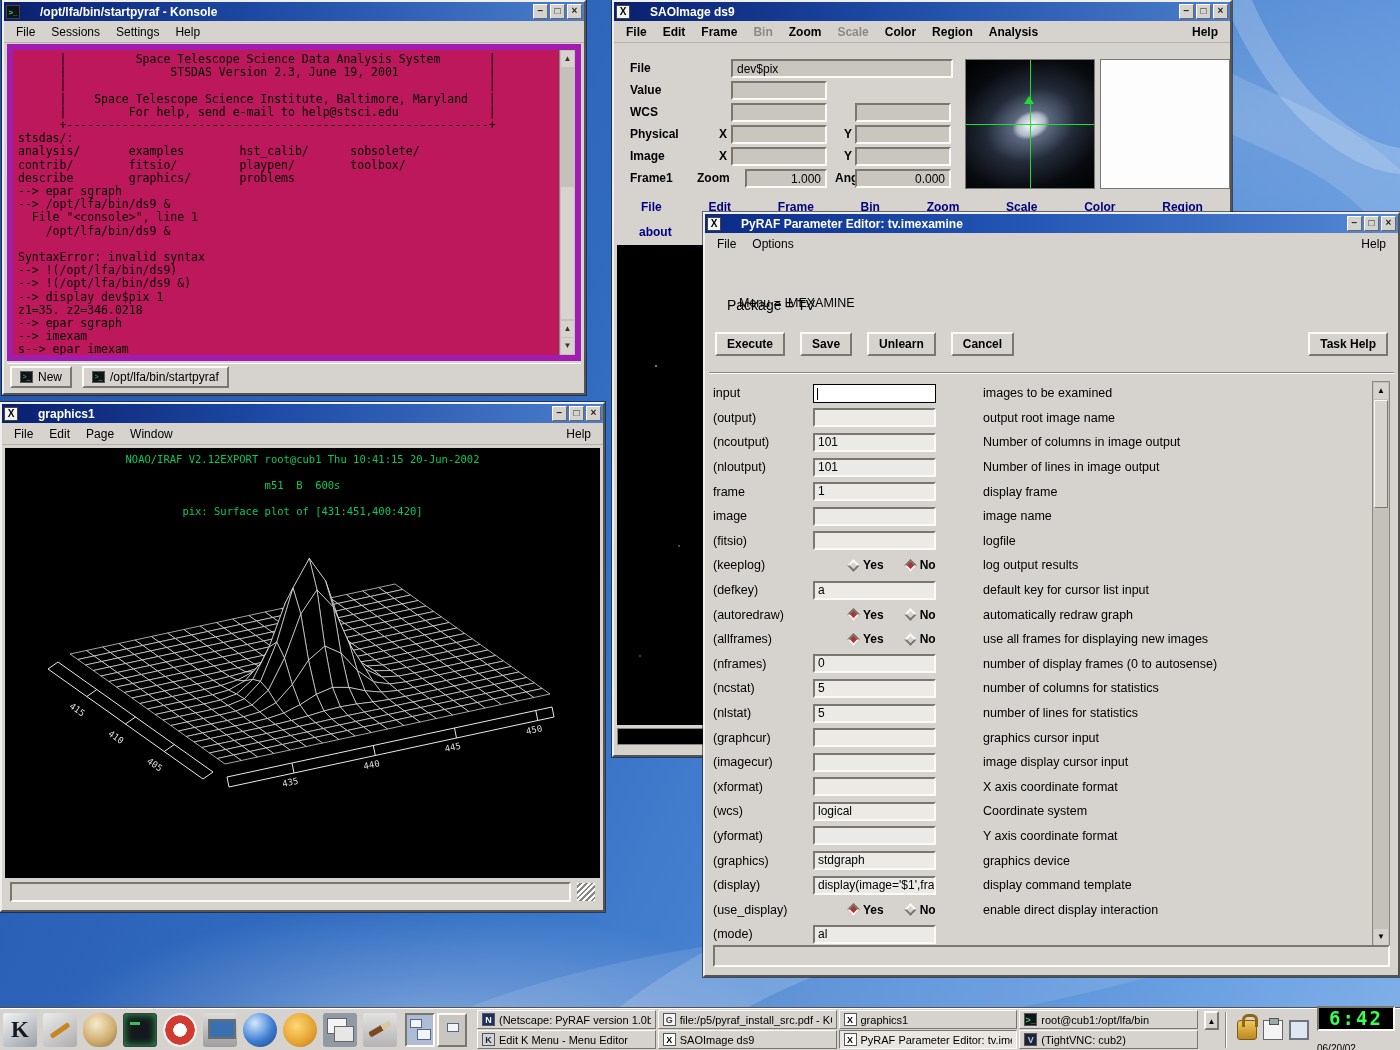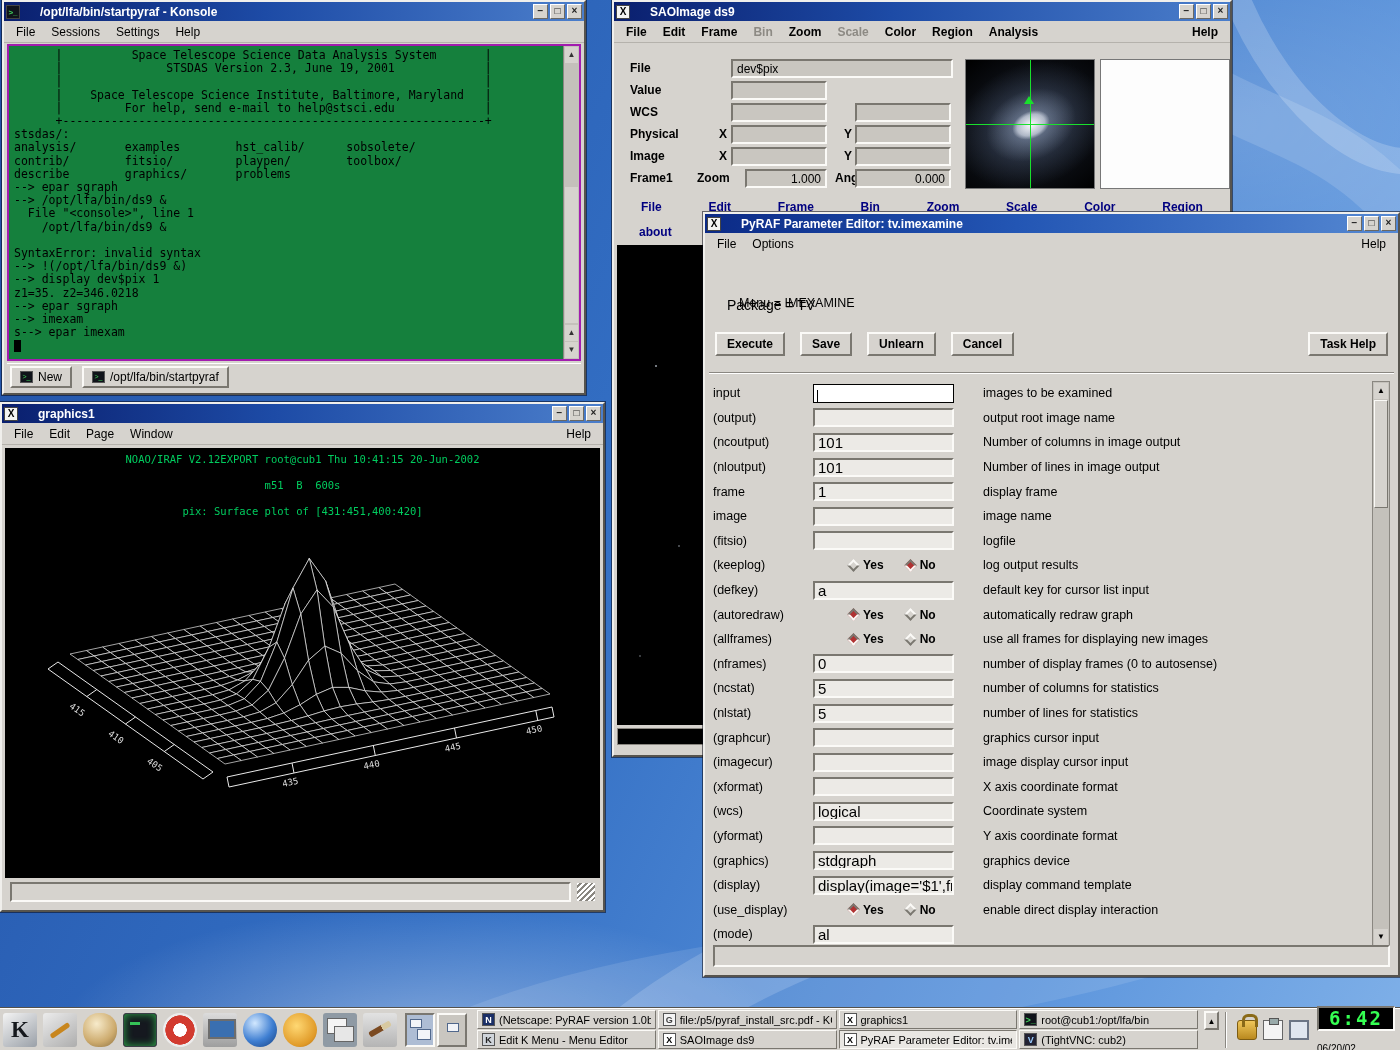--- a/index.html
+++ b/index.html
@@ -32,22 +32,22 @@
   .spring{flex:1;}
   .sunken{border:2px solid;border-color:#7a7770 #fbfaf7 #fbfaf7 #7a7770;}
   .raised{border:2px solid;border-color:#fbfaf7 #7a7770 #7a7770 #fbfaf7;}
   .btn{display:inline-flex;align-items:center;justify-content:center;background:#d6d3ce;
     font-weight:bold;font-size:12px;padding:3px 10px;}
   .groove{height:2px;border-top:1px solid #8a8781;border-bottom:1px solid #fff;}
 
   
   #konsole{left:2px;top:0;width:584px;height:395px;z-index:20;}
   #konsole .menubar{border-bottom:1px solid #b5b2ac;}
-  #term-area{position:absolute;left:3px;top:42px;right:3px;bottom:32px;background:#15803d;display:flex;
-    border:2px solid #a21caf;gap:43px;}
+  #term-area{position:absolute;left:3px;top:42px;right:3px;bottom:32px;background:#be185d;display:flex;
+    border:6px solid #a21caf;gap:43px;}
   #terminal-lines{flex:1;overflow:hidden;padding:3px 0 0 5px;font-family:"DejaVu Sans Mono",monospace;
     font-size:11.5px;line-height:13.2px;color:#000;}
   .tline{white-space:pre;min-height:13.2px;}
   .cursor-block{display:inline-block;width:7px;height:12px;background:#000;vertical-align:text-bottom;}
   .kscroll{width:16px;background:#c4c1bb;border-left:1px solid #8a8781;position:relative;}
   .kthumb{position:absolute;left:1px;right:1px;top:45%;bottom:36px;background:#d6d3ce;}
   .karrow{position:absolute;left:1px;right:1px;height:16px;background:#d6d3ce;font-size:8px;
     text-align:center;line-height:15px;color:#333;}
   .karrow.top{top:1px;}
   .karrow.b1{bottom:18px;}
@@ -106,22 +106,22 @@
   #pyraf{left:703px;top:212px;width:697px;height:765px;z-index:30;}
   #pyraf .titlebar{background:linear-gradient(90deg,#0b2a86 0%,#2356b4 45%,#5588d2 100%);}
   #pyraf-package{position:absolute;left:22px;top:46px;font-size:14px;margin-top:37px;}
   #pyraf-task{position:absolute;left:34px;top:82px;font-size:12.5px;}
   #pyraf-buttons{position:absolute;left:10px;right:10px;top:116px;height:28px;display:flex;gap:15px;align-items:center;}
   #pyraf-sep{position:absolute;left:4px;right:4px;top:158px;}
   #param-list{position:absolute;left:8px;top:167px;width:645px;height:566px;overflow:hidden;}
   .prow{height:24.6px;display:flex;align-items:center;}
   .plabel{width:100px;font-size:12.5px;white-space:nowrap;}
   .pfield{width:162px;flex:0 0 auto;}
-  .pentry{width:141px;height:19px;background:#eceae6;border:2px solid;
-    border-color:#7a7770 #fbfaf7 #fbfaf7 #7a7770;padding:1px 3px;font-size:15px;line-height:13px;
+  .pentry{width:123px;height:19px;background:#eceae6;border:2px solid;
+    border-color:#7a7770 #fbfaf7 #fbfaf7 #7a7770;padding:1px 3px;font-size:12px;line-height:13px;
     white-space:nowrap;overflow:hidden;}
   .pentry.focused{background:#fff;border:1px solid #000;padding:2px 3px;}
   .caret{display:inline-block;width:1px;height:12px;background:#000;vertical-align:text-bottom;margin-right:1px;}
   .pradio{display:flex;gap:22px;padding-left:36px;}
   .ropt{display:flex;align-items:center;gap:5px;}
   .diamond{width:9px;height:9px;transform:rotate(45deg);background:#d6d3ce;border:2px solid;
     border-color:#fbfaf7 #7a7770 #7a7770 #fbfaf7;}
   .diamond.sel{background:#b03232;border-color:#7a7770 #fbfaf7 #fbfaf7 #7a7770;}
   .rlabel{font-weight:bold;}
   .pdesc{flex:1;font-size:12.5px;white-space:nowrap;overflow:hidden;padding-left:8px;}
@@ -236,20 +236,21 @@
           <div class="tline">stsdas/:</div>
           <div class="tline">analysis/       examples        hst_calib/      sobsolete/</div>
           <div class="tline">contrib/        fitsio/         playpen/        toolbox/</div>
           <div class="tline">describe        graphics/       problems</div>
           <div class="tline">--&gt; epar sgraph</div>
           <div class="tline">--&gt; /opt/lfa/bin/ds9 &amp;</div>
           <div class="tline">  File "&lt;console&gt;", line 1</div>
           <div class="tline">    /opt/lfa/bin/ds9 &amp;</div>
           <div class="tline"></div>
           <div class="tline">SyntaxError: invalid syntax</div>
+          <div class="tline">--&gt; !(/opt/lfa/bin/ds9)</div>
           <div class="tline">--&gt; !(/opt/lfa/bin/ds9 &amp;)</div>
           <div class="tline">--&gt; display dev$pix 1</div>
           <div class="tline">z1=35. z2=346.0218</div>
           <div class="tline">--&gt; epar sgraph</div>
           <div class="tline">--&gt; imexam</div>
           <div class="tline">s--&gt; epar imexam</div>
           <div class="tline"><span class="cursor-block"></span></div>
         </div>
       <div class="kscroll">
         <div class="karrow top">▲</div>

